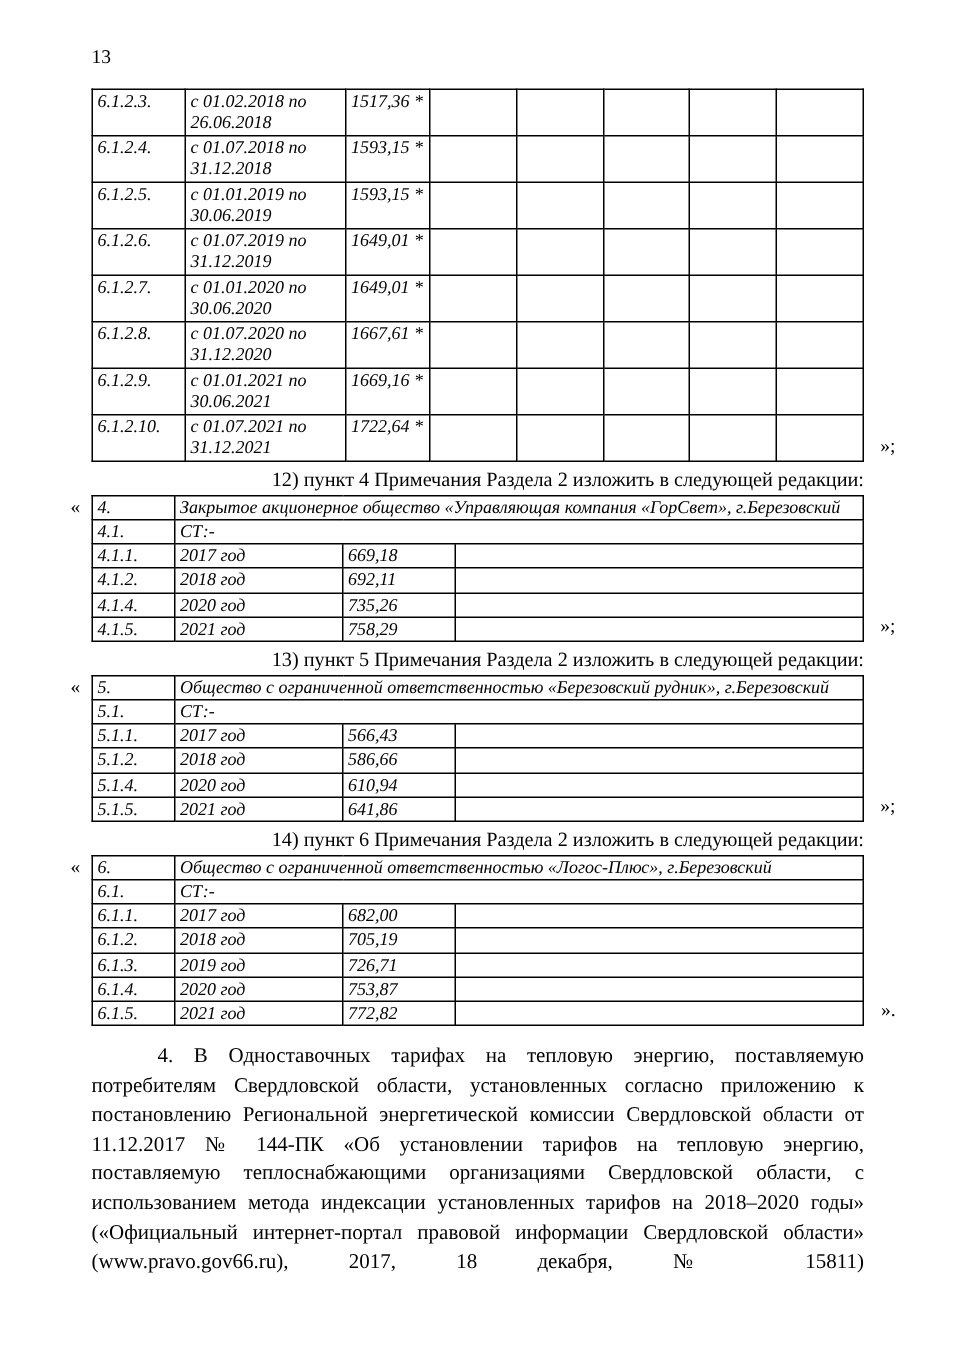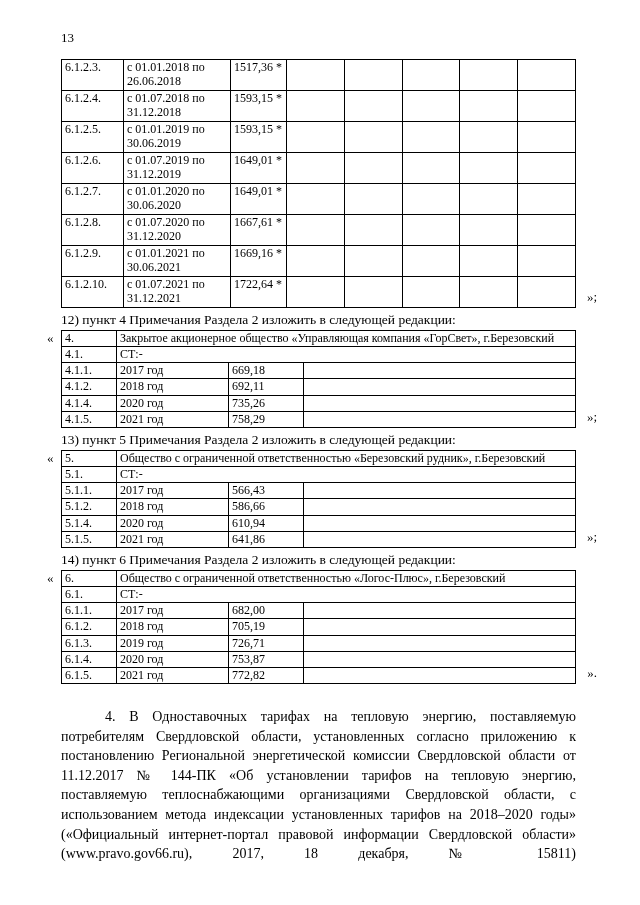--- a/index.html
+++ b/index.html
@@ -6,38 +6,38 @@
   body {
     width: 640px; height: 905px;
     background: #ffffff; color: #000;
     font-family: "Liberation Serif", serif;
     overflow: hidden;
   }
   .page { position: relative; padding: 30px 64px 0 61px; }
   .page-number { font-size: 13px; margin-bottom: 13px; }
 
   .tbl-wrap { position: relative; }
-  table { border-collapse: collapse; width: 100%; table-layout: fixed; }
+  table { border-collapse: collapse; width: 100%; table-layout: fixed; font-style: italic; }
   td {
     border: 1px solid #000;
     font-size: 12px; line-height: 1.18;
     padding: 0 3px 1px 3px;
     vertical-align: top;
     overflow: hidden;
     word-wrap: break-word;
   }
   .cont-table td { height: 29px; }
 
   .closing-mark { position: absolute; right: -21px; bottom: 3px; font-size: 13px; }
   .open-mark   { position: absolute; left: -14px; top: 0; font-size: 13px; }
 
-  .heading { font-size: 13.5px; text-align: left; margin: 4px 0 2px 0; }
+  .heading { font-size: 13.5px; text-align: right; margin: 4px 0 2px 0; }
 
   .para {
-    margin-top: 23px;
+    margin-top: 11px;
     font-size: 14px; line-height: 1.4;
     text-align: justify; text-align-last: justify;
     text-indent: 44px;
     word-spacing: 2px;
   }
 </style>
 </head>
 <body>
 
 <div class="page">
@@ -52,21 +52,21 @@
           <col style="width:56px">
         <col>
           <col>
           <col>
           <col>
           <col>
       </colgroup>
       <tbody>
         <tr>
           <td>6.1.2.3.</td>
-          <td><span>с 01.01.2018 по</span><br><span>26.06.2018</span></td>
+          <td><span>с 01.02.2018 по</span><br><span>26.06.2018</span></td>
           <td>1517,36 *</td>
           <td></td>
             <td></td>
             <td></td>
             <td></td>
             <td></td>
         </tr>
         <tr>
           <td>6.1.2.4.</td>
           <td><span>с 01.07.2018 по</span><br><span>31.12.2018</span></td>

